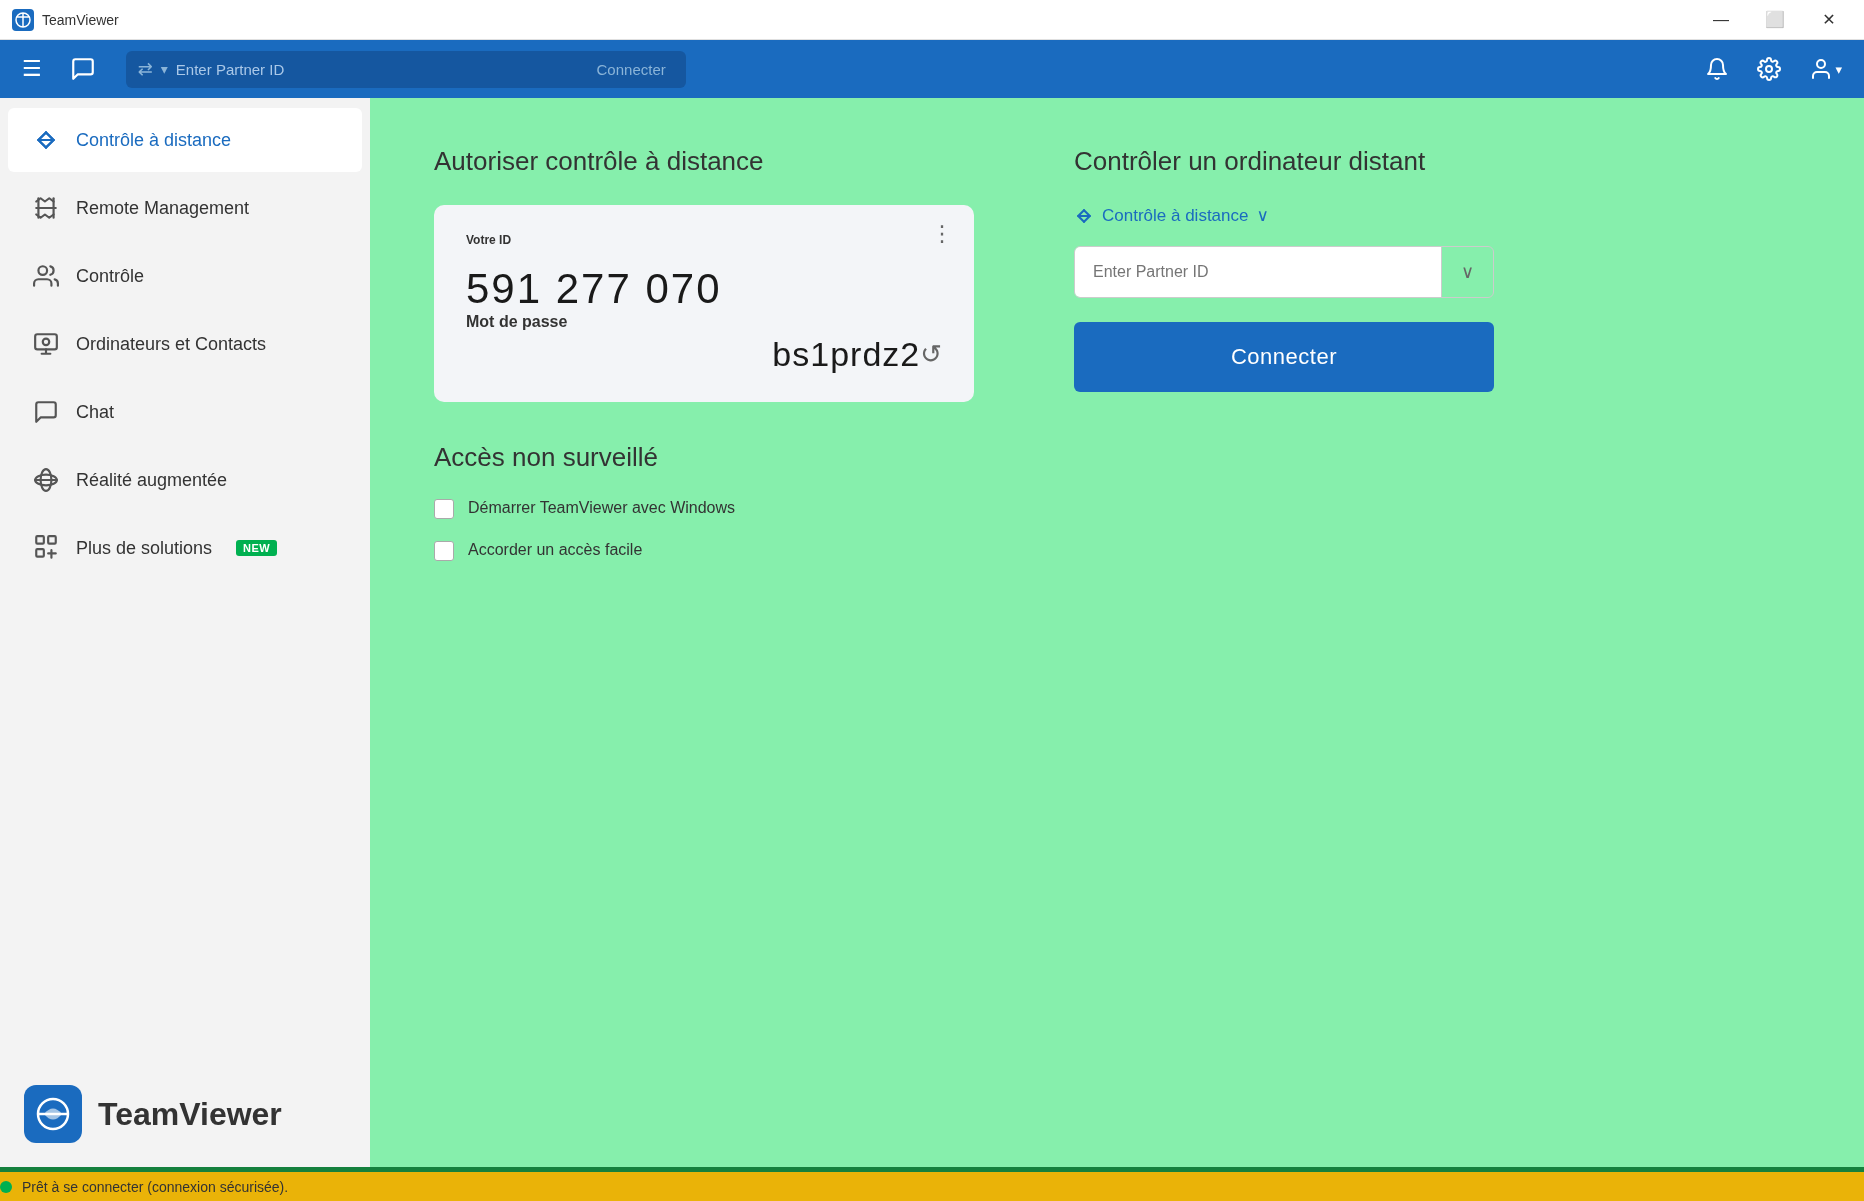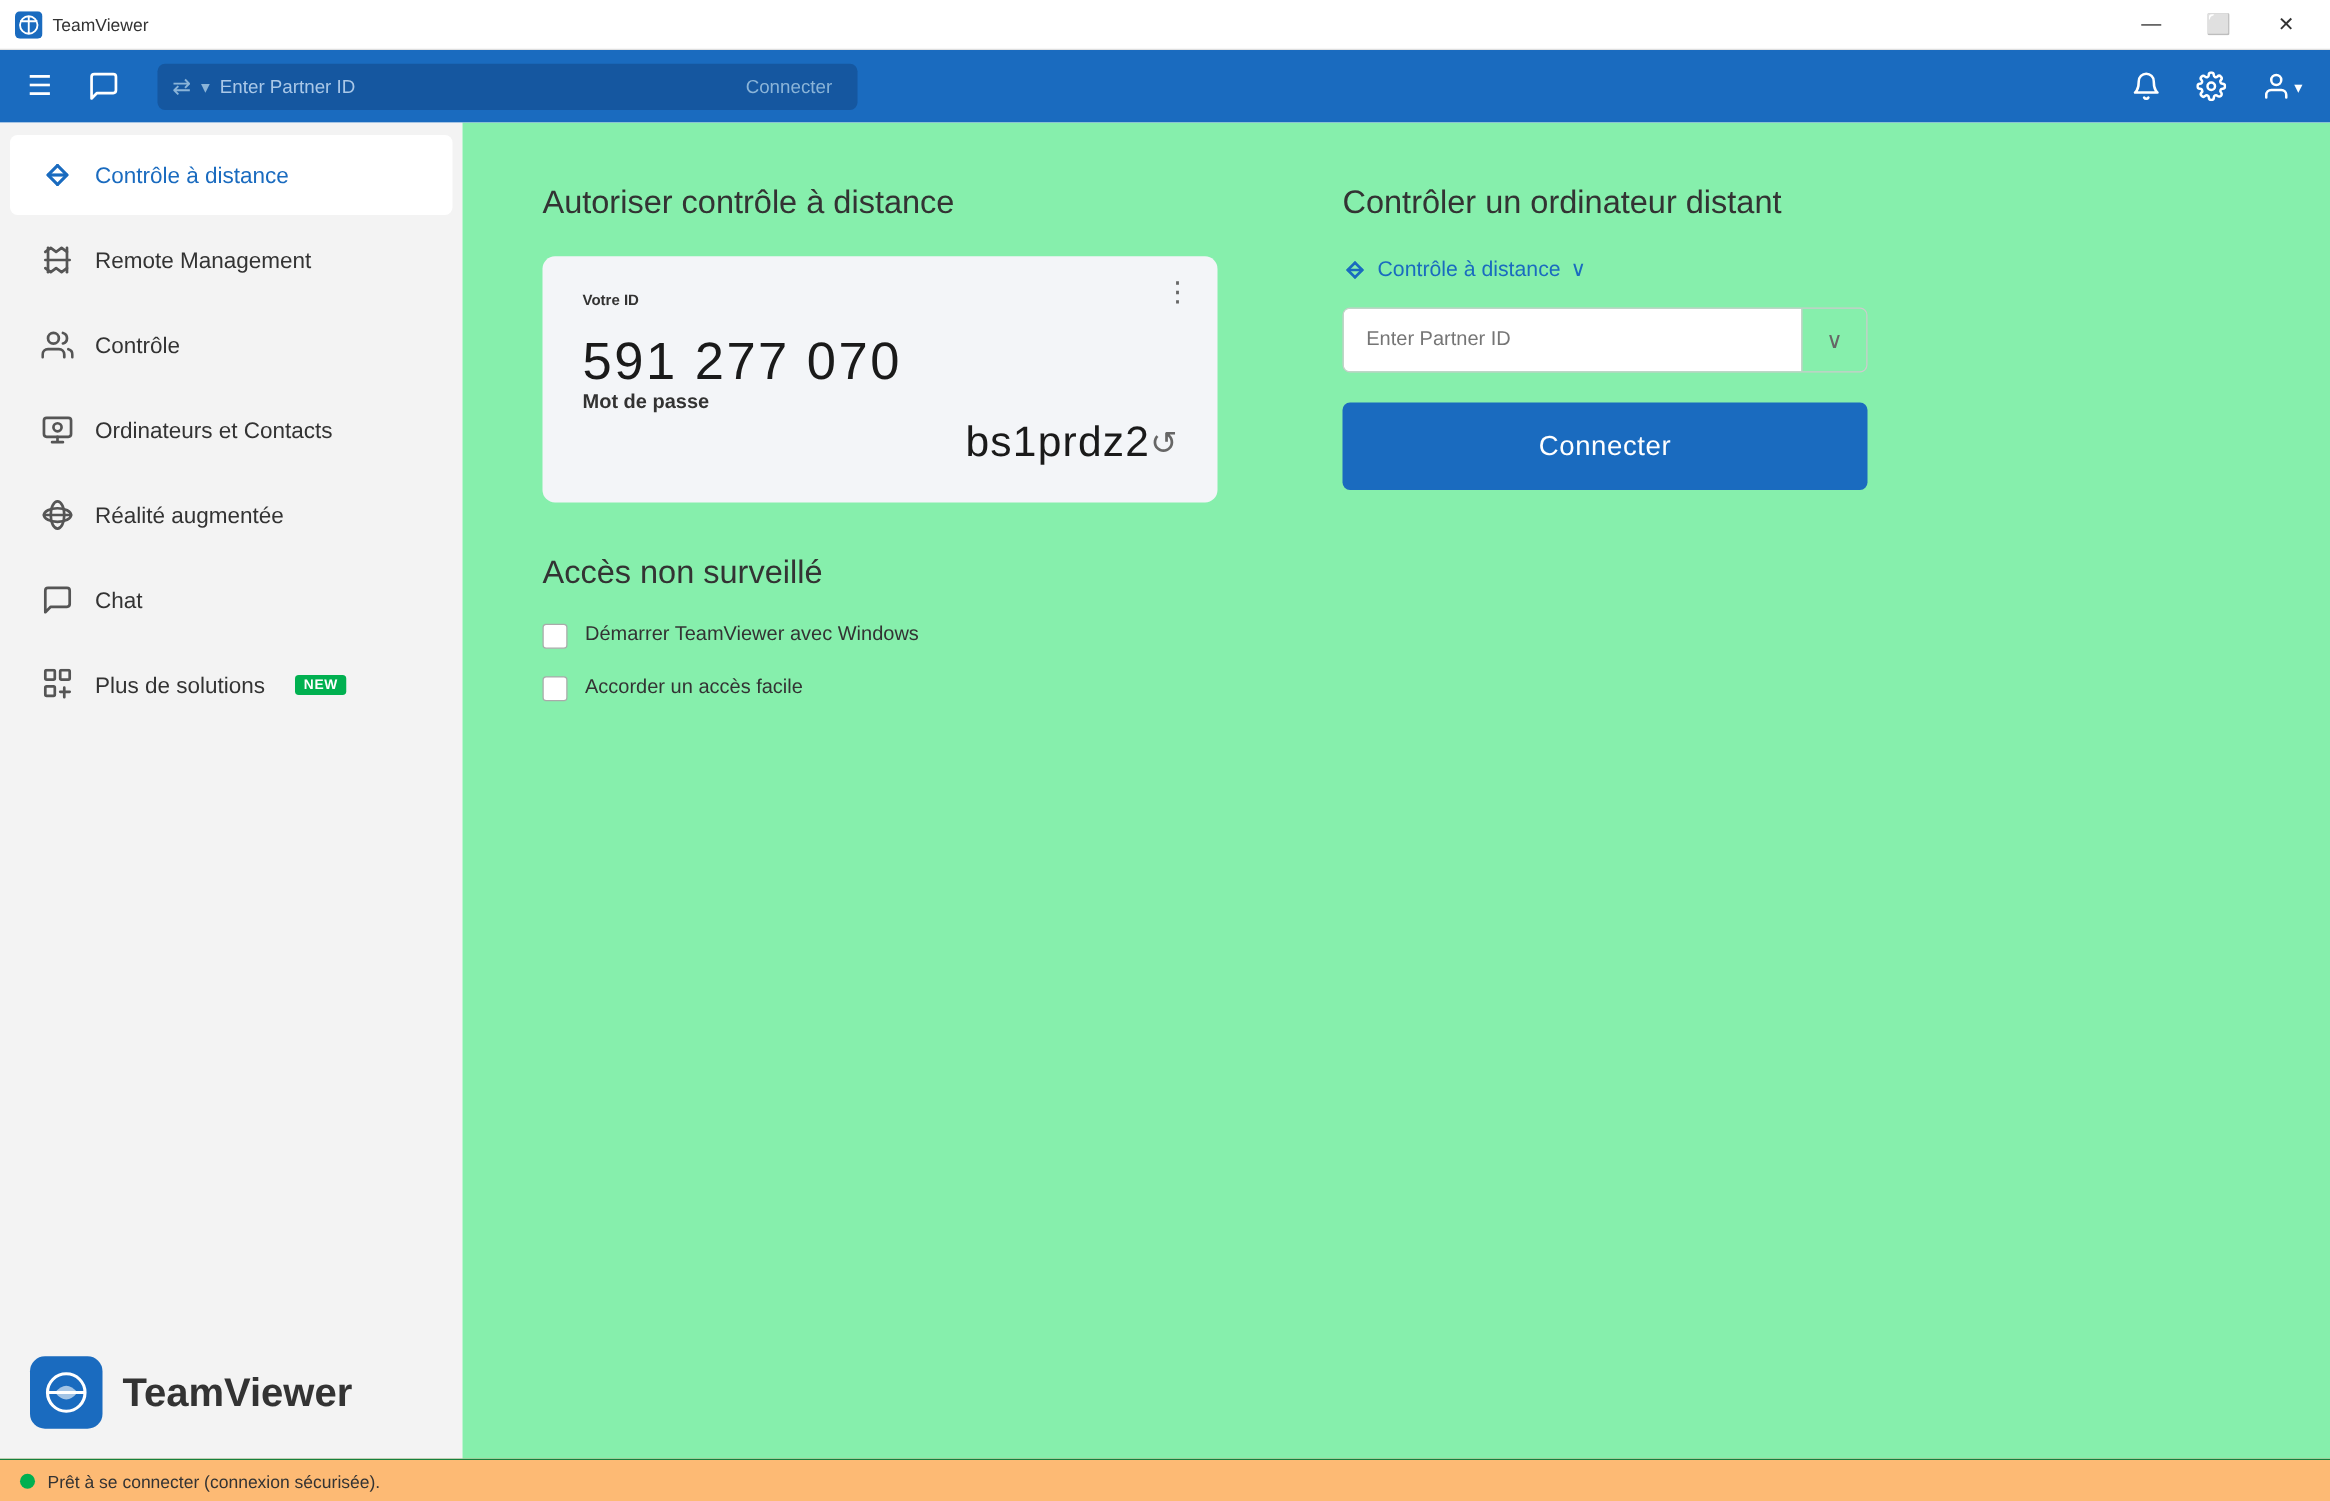--- a/index.html
+++ b/index.html
@@ -371,25 +371,25 @@
       padding: 22px;
       border: none;
       border-radius: 6px;
       cursor: pointer;
       letter-spacing: 0.5px;
     }
 
     
     .statusbar {
       height: 34px;
-      background: #fdba74;
-      border-top: 1px solid #15803d;
-      display: flex;
-      align-items: center;
-      padding: 0 16px;
+      background: #eab308;
+      border-top: 5px solid #15803d;
+      display: flex;
+      align-items: center;
+      padding: 0 0;
       gap: 10px;
       font-size: 14px;
       color: #333;
     }
     .status-dot {
       width: 12px;
       height: 12px;
       border-radius: 50%;
       background: #00b050;
       flex-shrink: 0;
@@ -502,35 +502,35 @@
           <path d="M8 21h8M12 17v4"></path>
           <circle cx="12" cy="10" r="3"></circle>
         </svg>
       </div>
       <span>Ordinateurs et Contacts</span>
     </div>
 
     <div class="nav-item">
       <div class="nav-icon">
         <svg width="26" height="26" viewBox="0 0 24 24" fill="none" stroke="#555" stroke-width="2" stroke-linecap="round" stroke-linejoin="round">
+          <path d="M21 15a2 2 0 0 1-2 2H7l-4 4V5a2 2 0 0 1 2-2h14a2 2 0 0 1 2 2z"></path>
+        </svg>
+      </div>
+      <span>Chat</span>
+    </div>
+
+    <div class="nav-item">
+      <div class="nav-icon">
+        <svg width="26" height="26" viewBox="0 0 24 24" fill="none" stroke="#555" stroke-width="2" stroke-linecap="round" stroke-linejoin="round">
           <ellipse cx="12" cy="12" rx="10" ry="5"></ellipse>
           <ellipse cx="12" cy="12" rx="5" ry="10"></ellipse>
           <line x1="2" y1="12" x2="22" y2="12"></line>
         </svg>
       </div>
       <span>Réalité augmentée</span>
-    </div>
-
-    <div class="nav-item">
-      <div class="nav-icon">
-        <svg width="26" height="26" viewBox="0 0 24 24" fill="none" stroke="#555" stroke-width="2" stroke-linecap="round" stroke-linejoin="round">
-          <path d="M21 15a2 2 0 0 1-2 2H7l-4 4V5a2 2 0 0 1 2-2h14a2 2 0 0 1 2 2z"></path>
-        </svg>
-      </div>
-      <span>Chat</span>
     </div>
 
     <div class="nav-item">
       <div class="nav-icon">
         <svg width="26" height="26" viewBox="0 0 24 24" fill="none" stroke="#555" stroke-width="2" stroke-linecap="round" stroke-linejoin="round">
           <rect x="3" y="1" width="7" height="7" rx="1"></rect>
           <rect x="14" y="1" width="7" height="7" rx="1"></rect>
           <rect x="3" y="13" width="7" height="7" rx="1"></rect>
           <path d="M14 17h7M17 14v7"></path>
         </svg>

